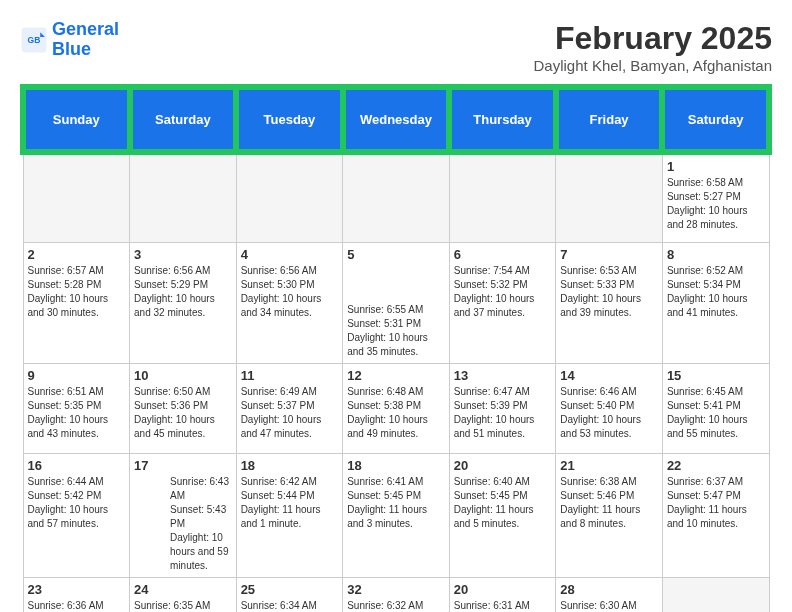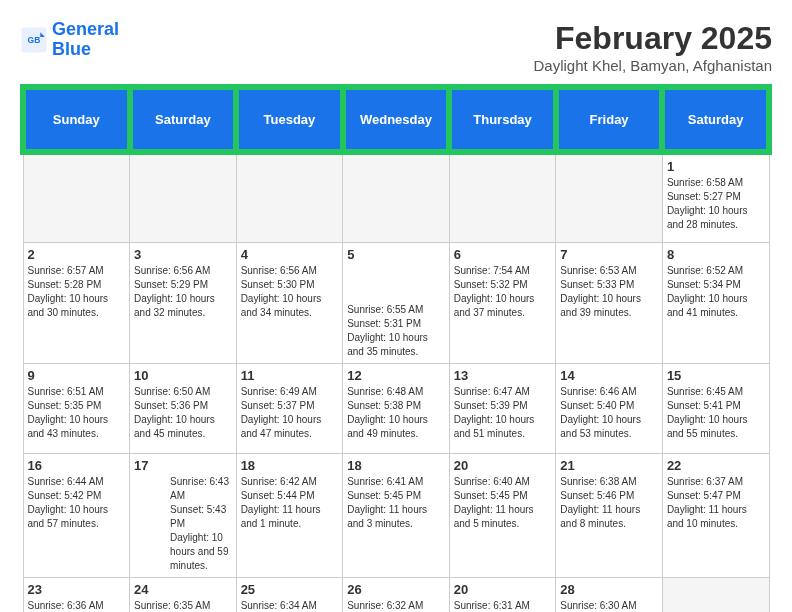--- a/index.html
+++ b/index.html
@@ -282,21 +282,21 @@
 Sunset: 5:49 PM
 Daylight: 11 hours and 14 minutes.</div>
         </td>
         <td>
           <div class="day-num">25</div>
           <div class="day-info" style="white-space: pre-line;">Sunrise: 6:34 AM
 Sunset: 5:50 PM
 Daylight: 11 hours and 16 minutes.</div>
         </td>
         <td>
-          <div class="day-num">26</div>
+          <div class="day-num">32</div>
           <div class="day-info" style="white-space: pre-line;">Sunrise: 6:32 AM
 Sunset: 5:51 PM
 Daylight: 11 hours and 18 minutes.</div>
         </td>
         <td>
           <div class="day-num">20</div>
           <div class="day-info" style="white-space: pre-line;">Sunrise: 6:31 AM
 Sunset: 5:52 PM
 Daylight: 11 hours and 20 minutes.</div>
         </td>

